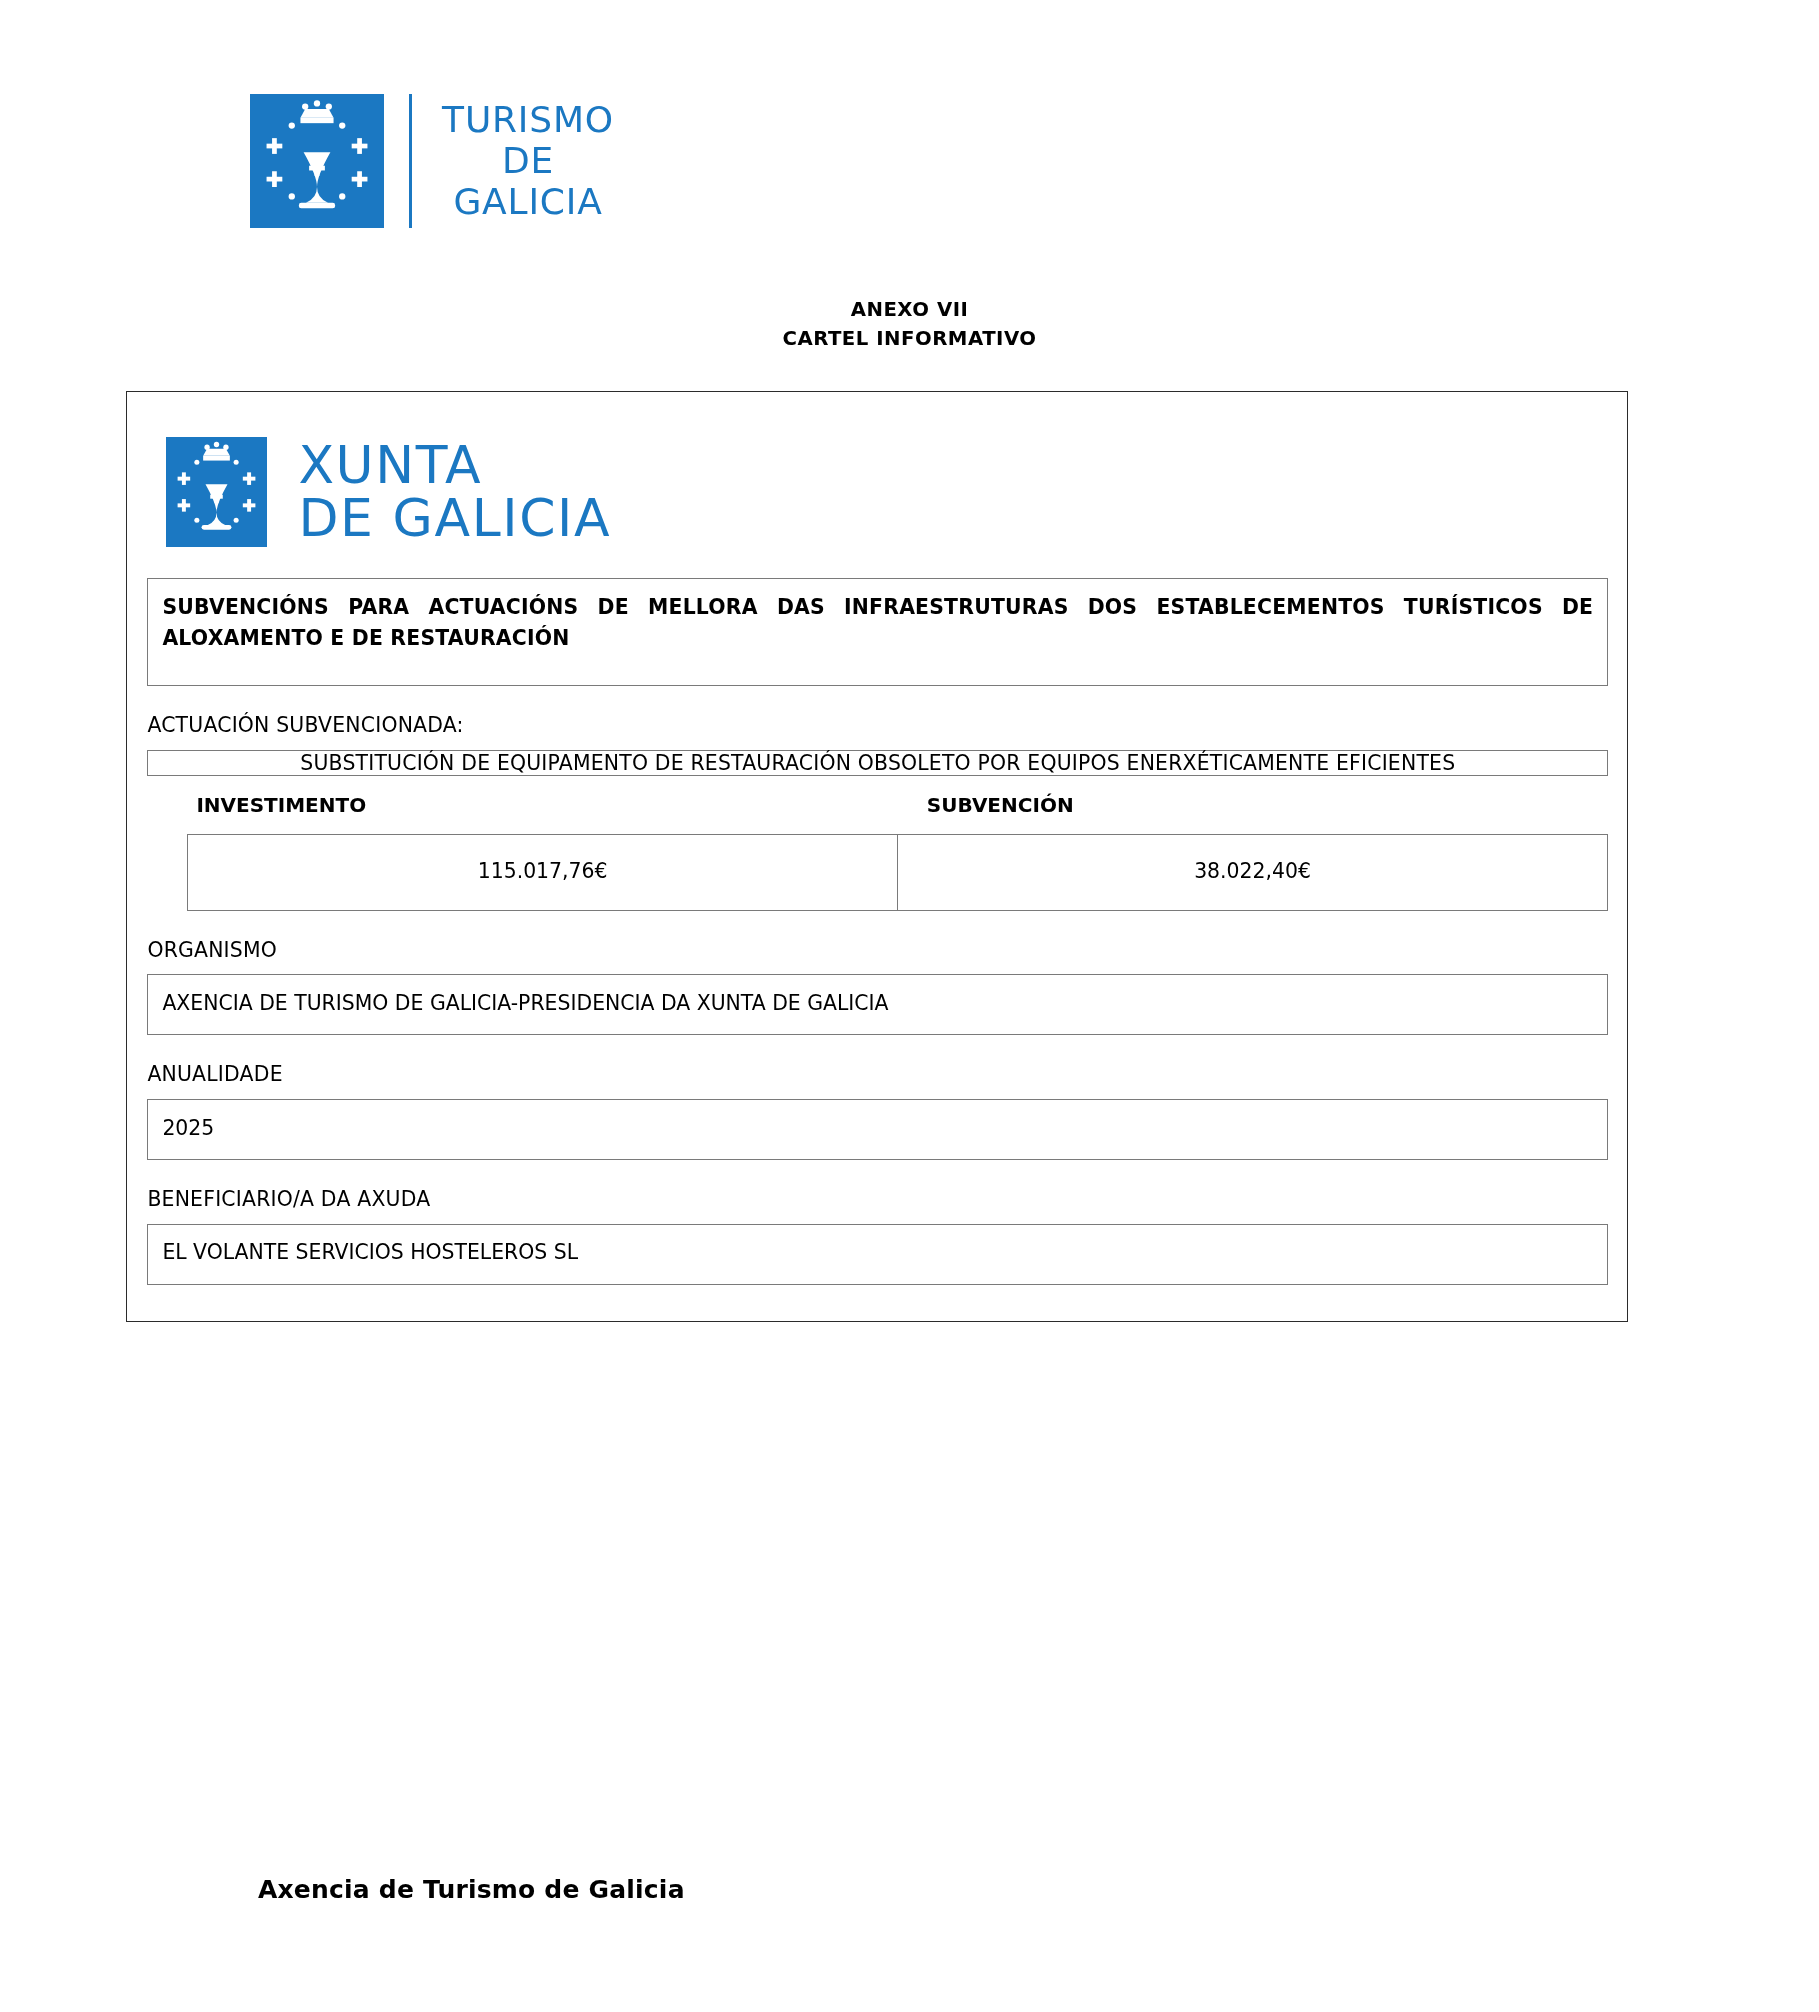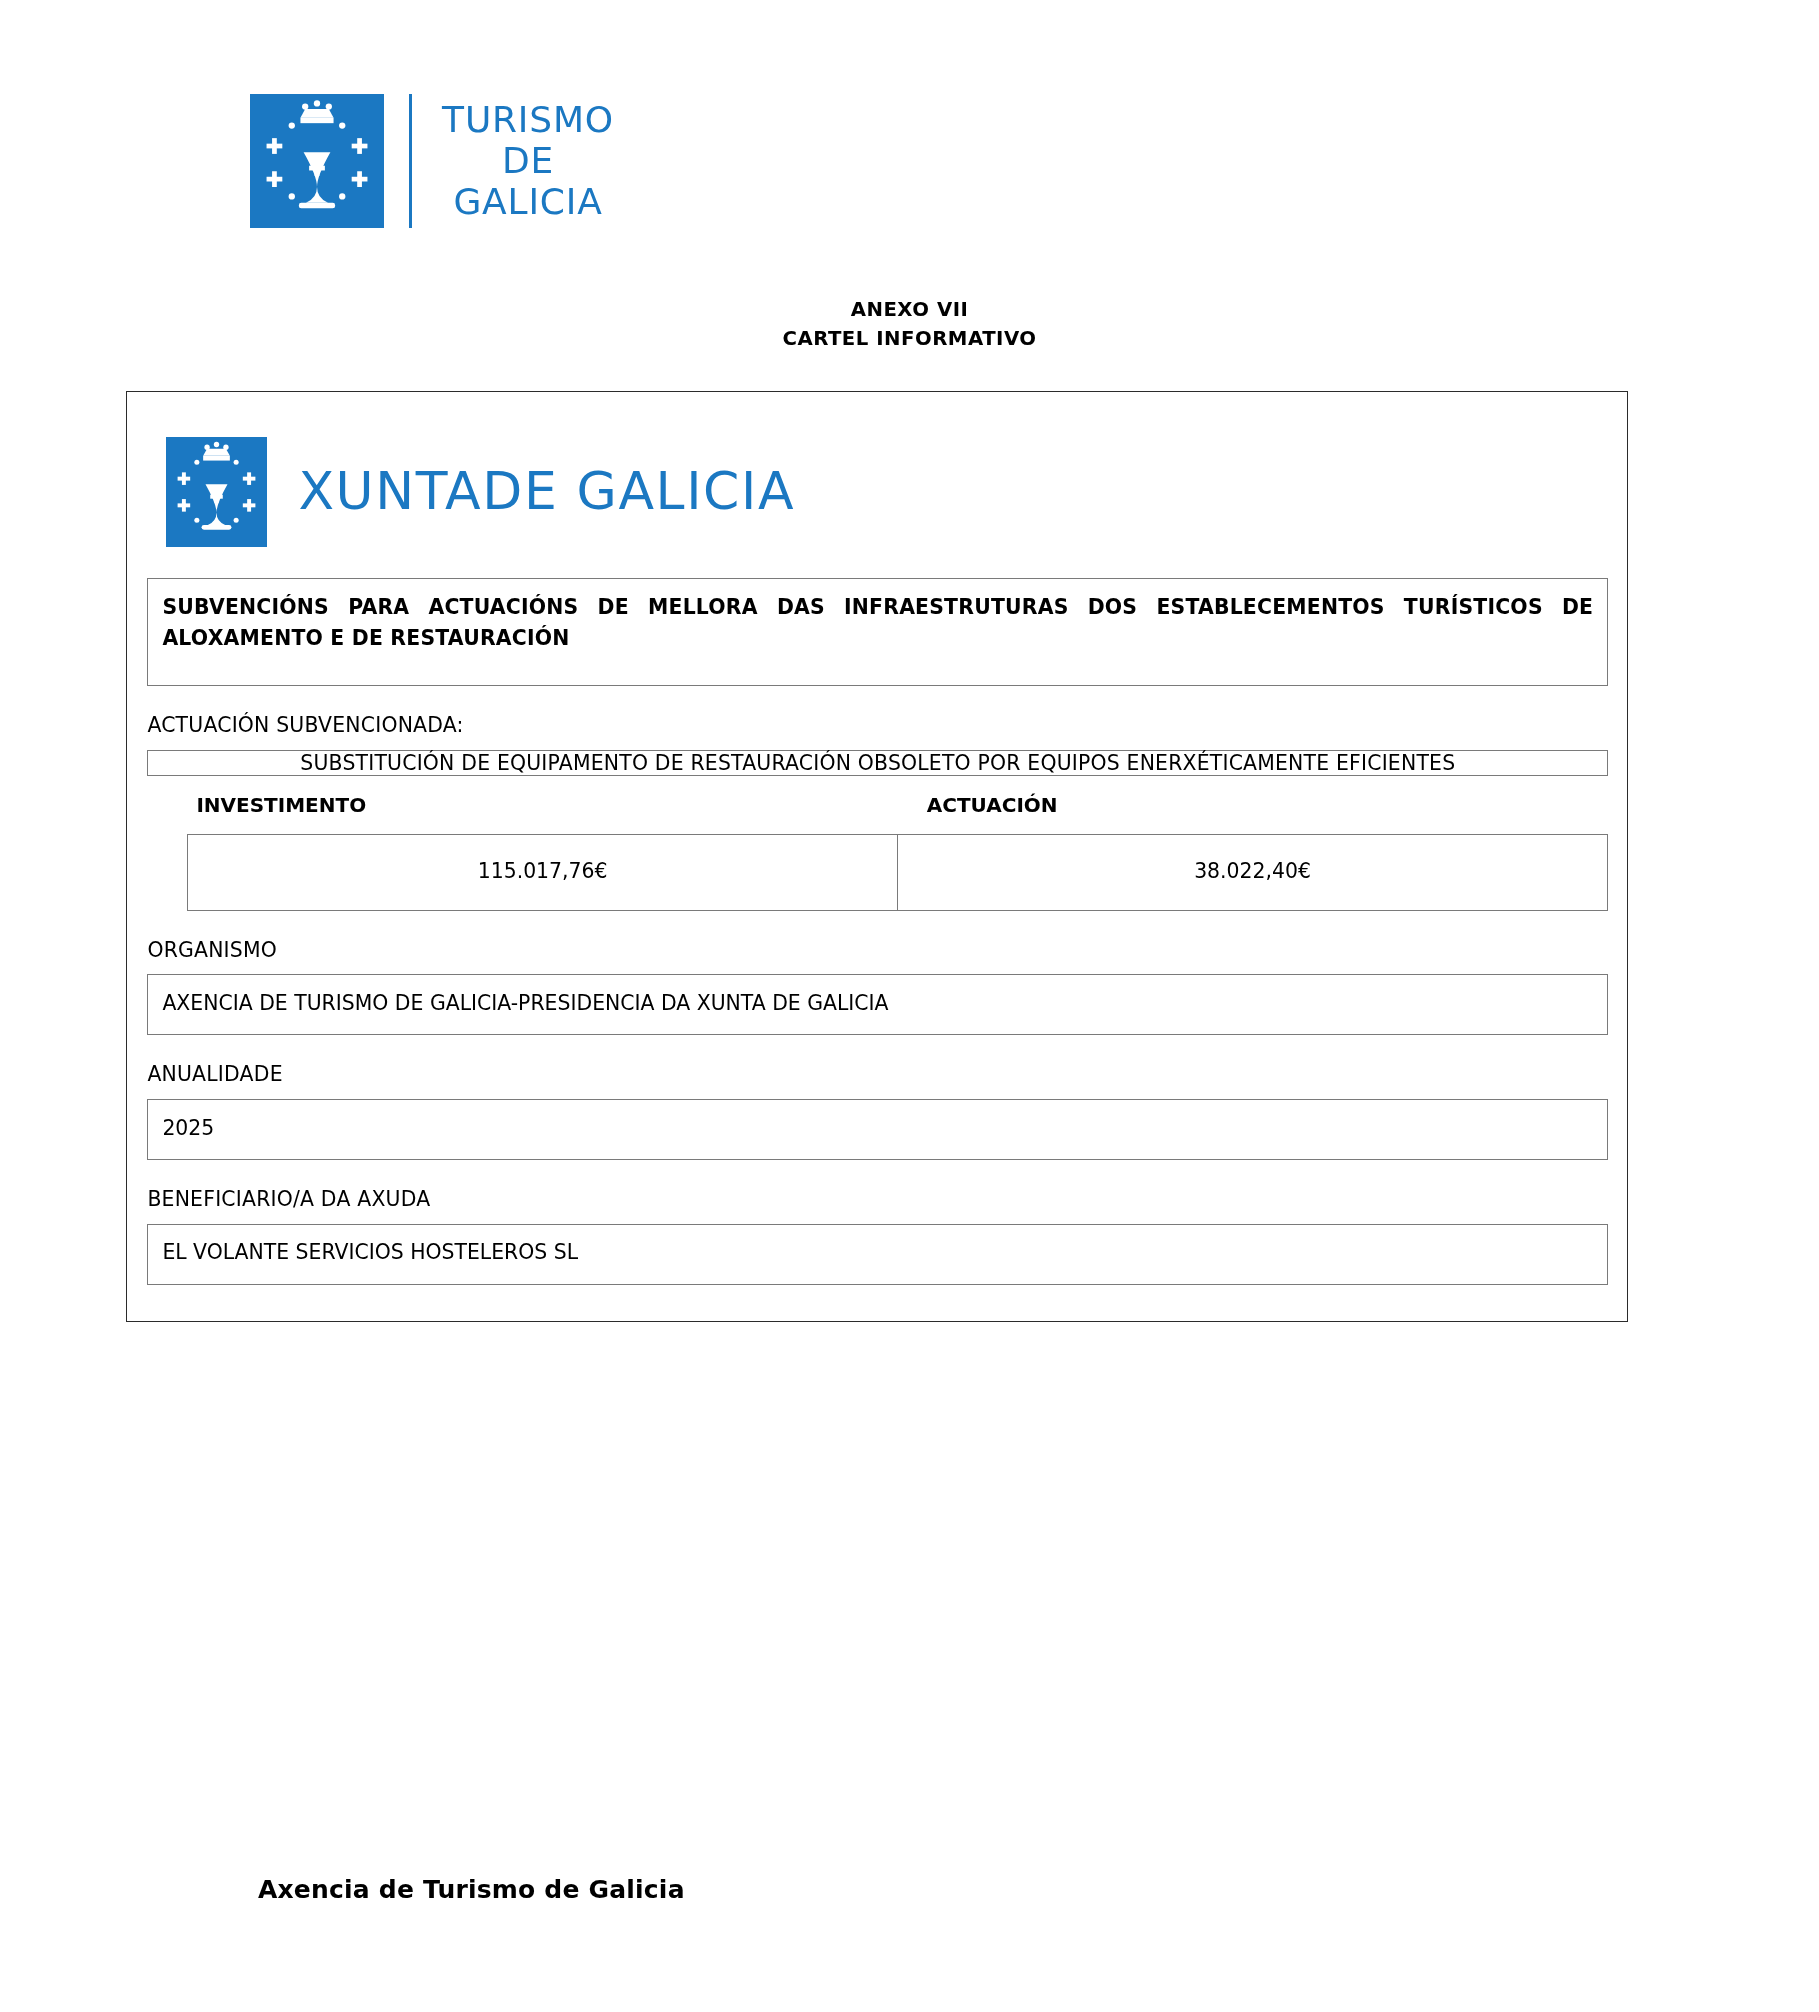--- a/index.html
+++ b/index.html
@@ -97,21 +97,21 @@
     padding: 31px 0 31px 30px;
   }
   .xunta-crest {
     width: 101px;
     height: 110px;
     background: #1b78c2;
     flex: none;
   }
   .xunta-words {
     display: flex;
-    flex-direction: row;
+    flex-direction: column;
     margin-left: 31px;
     line-height: 1.02;
   }
   .xunta-words span {
     font-family: "DejaVu Sans", sans-serif;
     font-size: 52px;
     letter-spacing: 1.6px;
     color: #1b78c2;
     font-weight: 400;
   }
@@ -295,21 +295,21 @@
         <div class="title-text">SUBVENCIÓNS PARA ACTUACIÓNS DE MELLORA DAS INFRAESTRUTURAS DOS ESTABLECEMENTOS TURÍSTICOS DE ALOXAMENTO E DE RESTAURACIÓN</div>
       </div>
 
       <div class="field-label">ACTUACIÓN SUBVENCIONADA:</div>
       <div class="box actuacion-box">
         <span class="actuacion-text">SUBSTITUCIÓN DE EQUIPAMENTO DE RESTAURACIÓN OBSOLETO POR EQUIPOS ENERXÉTICAMENTE EFICIENTES</span>
       </div>
 
       <div class="two-col">
         <div class="col-head">INVESTIMENTO</div>
-        <div class="col-head right">ACTUACIÓN</div>
+        <div class="col-head right">SUBVENCIÓN</div>
       </div>
 
       <div class="amount-row">
         <div class="amount-cell">115.017,76€</div>
         <div class="amount-cell">38.022,40€</div>
       </div>
 
       <div class="field-label">ORGANISMO</div>
       <div class="box value-box">
         <span>AXENCIA DE TURISMO DE GALICIA-PRESIDENCIA DA XUNTA DE GALICIA</span>

